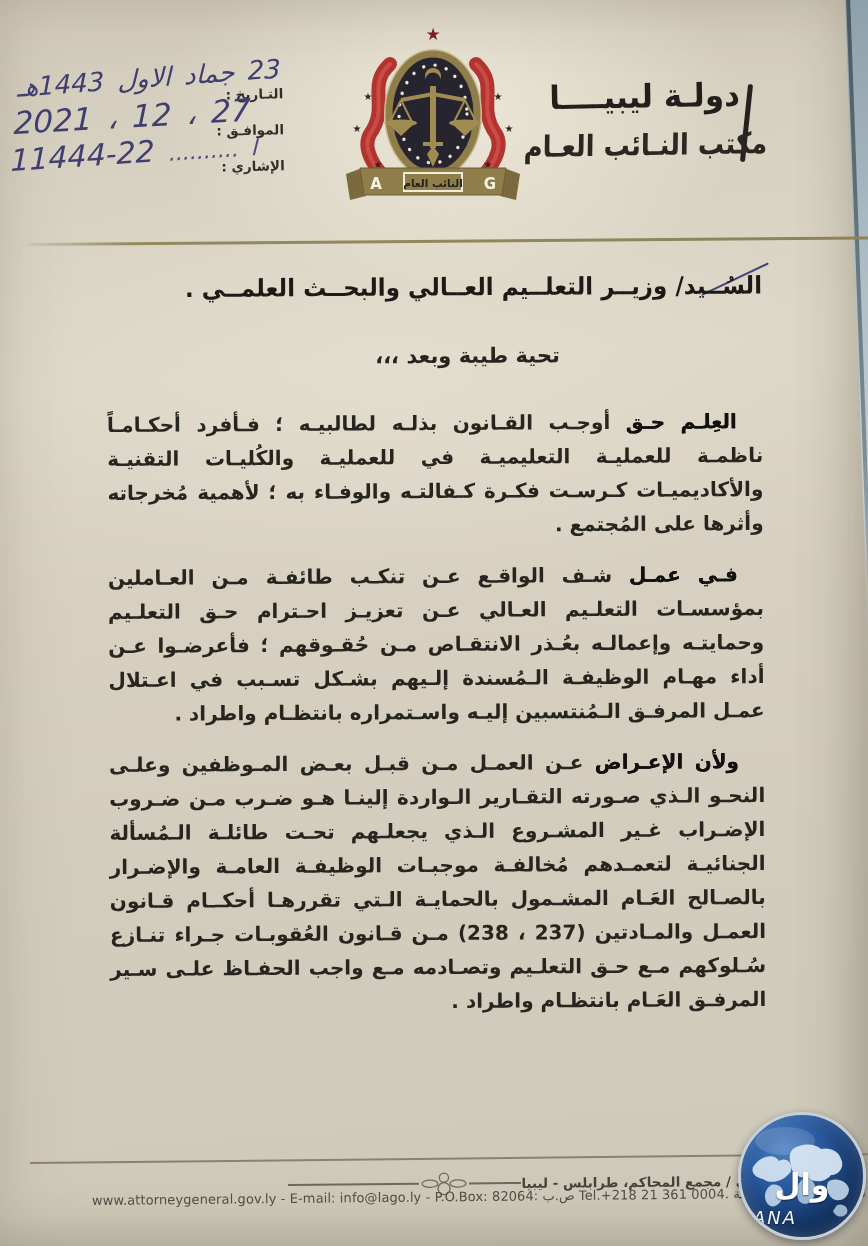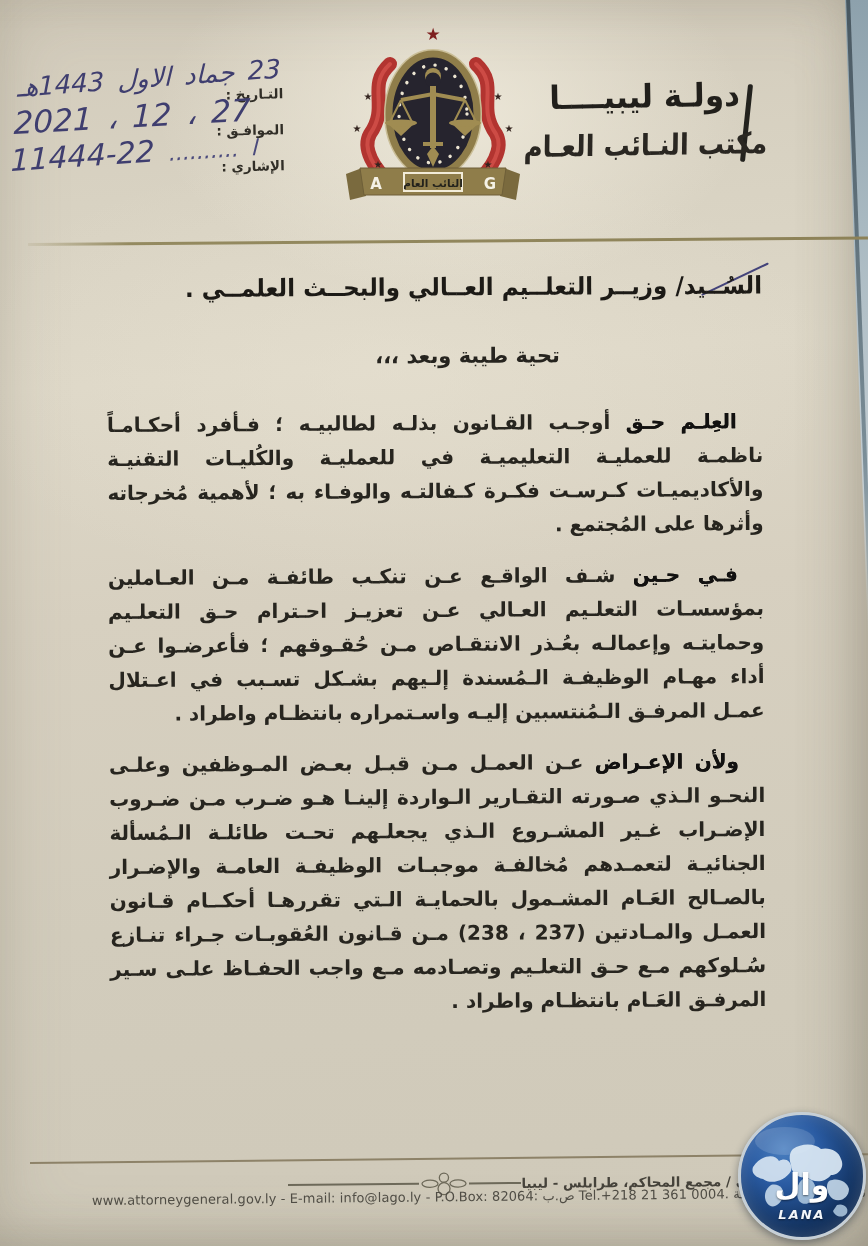--- a/index.html
+++ b/index.html
@@ -76,22 +76,22 @@
 
   
   .lana{position:absolute;left:738px;top:1112px;width:122px;height:122px;border-radius:50%;
     background:radial-gradient(circle at 35% 28%, #4a7fc0 0%, #2a5ba2 30%, #133463 65%, #0a1d3c 100%);
     border:3px solid #c6cfd6;
     box-shadow:0 3px 8px rgba(20,30,45,.45), inset 0 0 16px rgba(255,255,255,.18);
     z-index:30;overflow:hidden;}
   .lana svg{position:absolute;left:0;top:0;}
   .lana .ar{position:absolute;left:0;right:0;top:52px;text-align:center;color:#fff;
     font-size:30px;font-weight:700;direction:rtl;text-shadow:0 1px 2px rgba(0,0,0,.5);}
-  .lana .en{position:absolute;left:0;right:0;top:92px;text-align:center;color:#f2f6fa;
-    font-size:13px;font-weight:700;font-style:italic;letter-spacing:2px;text-shadow:0 1px 2px rgba(0,0,0,.5);}
+  .lana .en{position:absolute;left:0;right:0;top:92px;color:#f2f6fa;
+    font-size:18px;font-weight:400;font-style:italic;letter-spacing:2px;text-shadow:0 1px 2px rgba(0,0,0,.5);}
 </style>
 </head>
 <body>
 
 <div class="page">
 
   <div class="edge-bg"></div>
   <div class="edge-line"></div>
 
   <div class="ref-block">
@@ -154,21 +154,21 @@
     <div class="office-name">مكتب النـائب العـام</div>
   </div>
 
   <div class="header-rule"></div>
 
   <div class="letter-body">
     <div class="slash-mark"></div>
     <p class="addressee">السُــيد/ وزيــر التعلــيم العــالي والبحــث العلمــي .</p>
     <p class="greeting">تحية طيبة وبعد ،،،</p>
     <p class="para"><span class="lead">العِلـم حـق</span><span> أوجـب القـانون بذلـه لطالبيـه ؛ فـأفرد أحكـامـاً ناظمـة للعمليـة التعليميـة في للعمليـة والكُليـات التقنيـة والأكاديميـات كـرسـت فكـرة كـفالتـه والوفـاء به ؛ لأهمية مُخرجاته وأثرها على المُجتمع .</span></p>
-    <p class="para"><span class="lead">فـي حـين</span><span> شـف الواقـع عـن تنكـب طائفـة مـن العـاملين بمؤسسـات التعلـيم العـالي عـن تعزيـز احـترام حـق التعلـيم وحمايتـه وإعمالـه بعُـذر الانتقـاص مـن حُقـوقهم ؛ فأعرضـوا عـن أداء مهـام الوظيفـة الـمُسندة إلـيهم بشـكل تسـبب في اعـتلال عمـل المرفـق الـمُنتسبين إليـه واسـتمراره بانتظـام واطراد .</span></p>
+    <p class="para"><span class="lead">فـي عمـل</span><span> شـف الواقـع عـن تنكـب طائفـة مـن العـاملين بمؤسسـات التعلـيم العـالي عـن تعزيـز احـترام حـق التعلـيم وحمايتـه وإعمالـه بعُـذر الانتقـاص مـن حُقـوقهم ؛ فأعرضـوا عـن أداء مهـام الوظيفـة الـمُسندة إلـيهم بشـكل تسـبب في اعـتلال عمـل المرفـق الـمُنتسبين إليـه واسـتمراره بانتظـام واطراد .</span></p>
     <p class="para"><span class="lead">ولأن الإعـراض</span><span> عـن العمـل مـن قبـل بعـض المـوظفين وعلـى النحـو الـذي صـورته التقـارير الـواردة إلينـا هـو ضـرب مـن ضـروب الإضـراب غـير المشـروع الـذي يجعلـهم تحـت طائلـة الـمُسألة الجنائيـة لتعمـدهم مُخالفـة موجبـات الوظيفـة العامـة والإضـرار بالصـالح العَـام المشـمول بالحمايـة الـتي تقررهـا أحكــام قـانون العمـل والمـادتين (237 ، 238) مـن قـانون العُقوبـات جـراء تنـازع سُـلوكهم مـع حـق التعلـيم وتصـادمه مـع واجب الحفـاظ علـى سـير المرفـق العَـام بانتظـام واطراد .</span></p>
   </div>
 
   <div class="footer-rule"></div>
   <div class="addr-row">
     <div class="orn-wrap">
       <div class="orn-l"></div>
       <svg class="orn-svg" width="46" height="26" viewBox="0 0 46 26">
         <ellipse cx="9" cy="13" rx="8" ry="3.6" fill="none" stroke="#6d6959" stroke-width="1.3"></ellipse>
         <ellipse cx="37" cy="13" rx="8" ry="3.6" fill="none" stroke="#6d6959" stroke-width="1.3"></ellipse>

